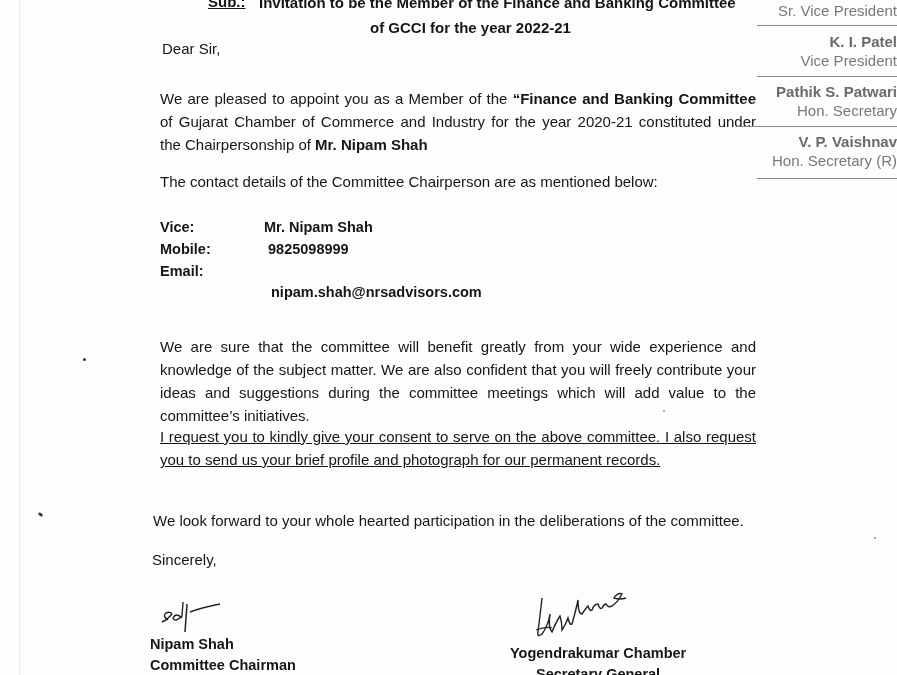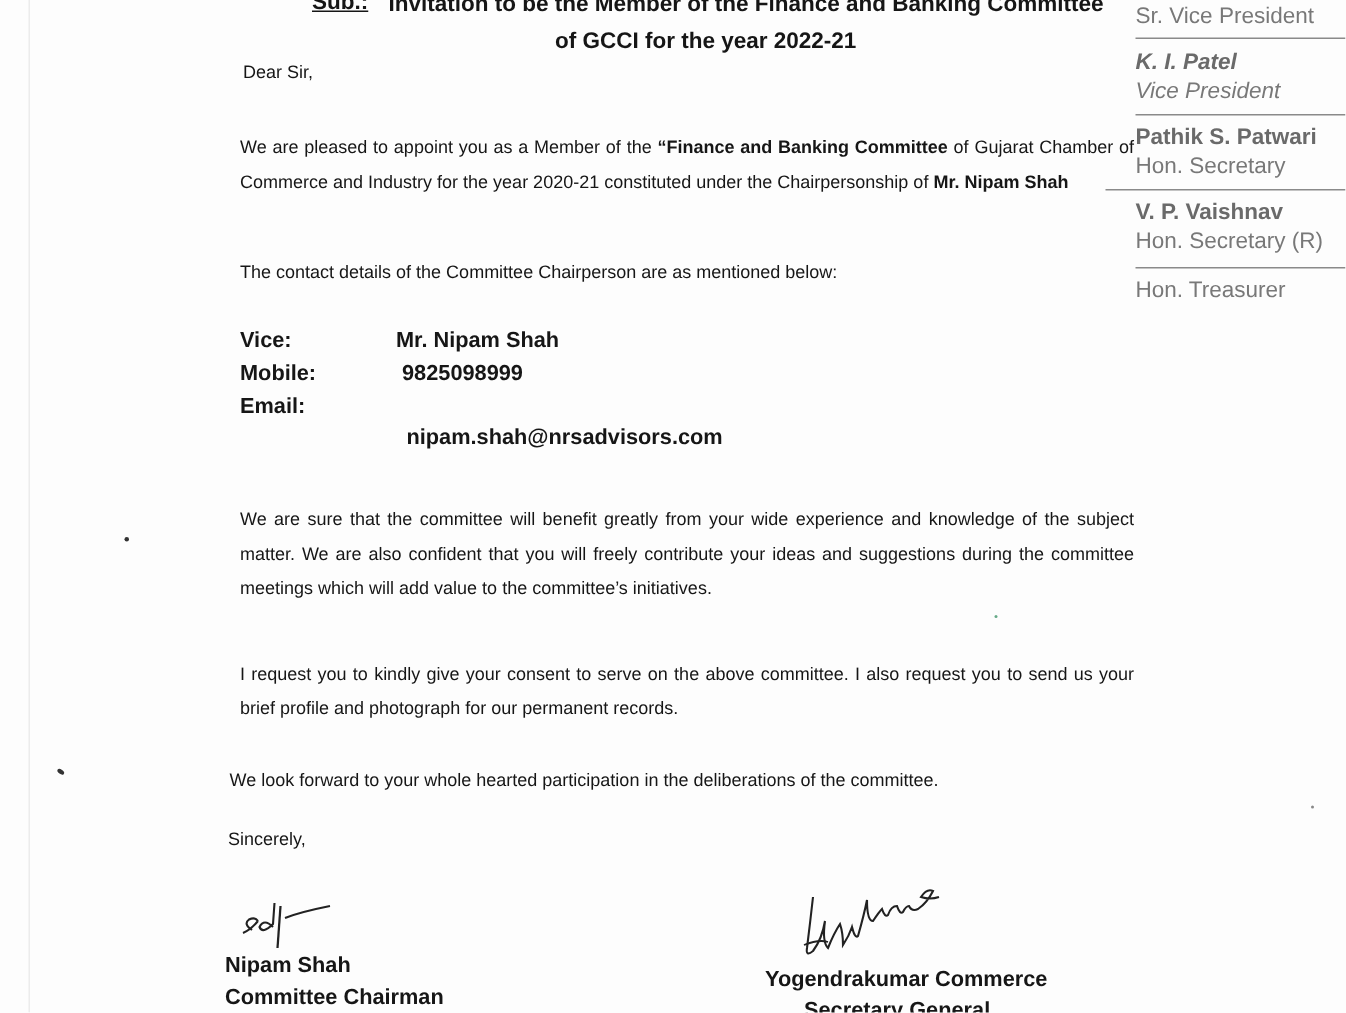--- a/index.html
+++ b/index.html
@@ -12,32 +12,32 @@
     .abs { position: absolute; }
     .scan-edge { left: 19px; top: 0; width: 1px; height: 675px; background: #ececec; }
     .speck { position: absolute; background: #333; border-radius: 50%; }
 
     
     .subject { left: 150px; top: 0; width: 600px; font-weight: bold; font-size: 15px; line-height: 21px; }
     .sub-label { position: absolute; left: 58px; top: -9px; text-decoration: underline; }
     .sub-line1 { position: absolute; left: 109px; top: -8px; white-space: nowrap; }
     .sub-line2 { position: absolute; left: 220px; top: 17px; white-space: nowrap; }
 
-    .body-text { font-size: 12px; line-height: 23px; }
+    .body-text { font-size: 15px; line-height: 23px; }
     .para { position: absolute; left: 160px; width: 596px; text-align: justify; }
     .para b { font-weight: bold; }
 
     .contact { position: absolute; left: 160px; font-size: 14.5px; font-weight: bold; line-height: 22px; }
     .contact-row { position: relative; height: 22px; white-space: nowrap; }
     .contact-label { position: absolute; left: 0; }
     .contact-value { position: absolute; }
 
     
     .sidebar { left: 757px; top: 0; width: 140px; color: #6b6b6b; font-size: 15px; line-height: 19px; }
-    .sb-item { position: absolute; left: 0; width: 140px; }
+    .sb-item { position: absolute; left: 0; width: 140px; text-align: right; }
     .sb-name { font-weight: bold; color: #6a6a6a; white-space: nowrap; }
     .sb-title { color: #787878; white-space: nowrap; }
     .sb-rule { position: absolute; left: 0; width: 140px; height: 1px; background: #8a8a8a; }
 
     
     .sign { position: absolute; font-weight: bold; font-size: 14.5px; line-height: 20px; white-space: nowrap; }
     .sig-svg { position: absolute; }
   </style>
 </head>
 <body>
@@ -67,61 +67,60 @@
     <span class="contact-label">Mobile:</span>
     <span class="contact-value" style="left:108px;">9825098999</span>
   </div>
   <div class="contact-row">
     <span class="contact-label">Email:</span>
     <span class="contact-value" style="left:111px;margin-top:21px;">nipam.shah@nrsadvisors.com</span>
   </div>
 </div>
 
 <div class="para body-text" style="top:335px;">We are sure that the committee will benefit greatly from your wide experience and knowledge of the subject matter. We are also confident that you will freely contribute your ideas and suggestions during the committee meetings which will add value to the committee’s initiatives.</div>
-<div class="para body-text" style="top:438px;">I request you to kindly give your consent to serve on the above committee. I also request you to send us your brief profile and photograph for our permanent records.</div>
+<div class="para body-text" style="top:425px;text-decoration:underline;">I request you to kindly give your consent to serve on the above committee. I also request you to send us your brief profile and photograph for our permanent records.</div>
 <div class="para body-text" style="top:509px; left:153px;">We look forward to your whole hearted participation in the deliberations of the committee.</div>
 <div class="para body-text" style="top:548px; left:152px;">Sincerely,</div>
 
 <div class="abs sidebar">
   <div class="sb-item" style="top:1px;">
     <div class="sb-title">Sr. Vice President</div>
   </div>
   <div class="sb-rule" style="top:25px;"></div>
-  <div class="sb-item" style="top:32px;font-style:italic;">
+  <div class="sb-item" style="top:32px;">
     <div class="sb-name">K. I. Patel</div>
     <div class="sb-title">Vice President</div>
   </div>
   <div class="sb-rule" style="top:76px;"></div>
   <div class="sb-item" style="top:82px;">
     <div class="sb-name">Pathik S. Patwari</div>
     <div class="sb-title">Hon. Secretary</div>
   </div>
   <div class="sb-rule" style="top:126px; left:-20px; width:160px;"></div>
   <div class="sb-item" style="top:132px;">
     <div class="sb-name">V. P. Vaishnav</div>
     <div class="sb-title">Hon. Secretary (R)</div>
   </div>
   <div class="sb-rule" style="top:178px;"></div>
   <div class="sb-item" style="top:184px;">
-    <div class="sb-title">Hon. Treasurer</div>
   </div>
 </div>
 
 <svg class="sig-svg" style="left:160px; top:598px;" width="70" height="36" viewBox="0 0 70 36">
   <path d="M8 22 q-6 -4 -2 -7 q4 -2 6 1 M12 16 q-5 6 -10 8" stroke="#222" stroke-width="1.4" fill="none"></path>
   <path d="M22 20 q-6 -6 -9 0 q2 5 9 -2 L23 4" stroke="#222" stroke-width="1.4" fill="none"></path>
   <path d="M27 6 L25 34" stroke="#222" stroke-width="1.5" fill="none"></path>
   <path d="M30 14 q10 -4 30 -8" stroke="#222" stroke-width="1.4" fill="none"></path>
 </svg>
 <div class="sign" style="left:150px; top:634px;">Nipam Shah</div>
 <div class="sign" style="left:150px; top:655px;">Committee Chairman</div>
 
 <svg class="sig-svg" style="left:530px; top:590px;" width="115" height="55" viewBox="0 0 115 55">
   <path d="M12 8 q-2 18 -4 34 q-1 6 4 2 q6 -8 8 -20 q-2 14 2 18 q4 -10 8 -16 q2 6 2 14 q4 -6 6 -12 q2 8 4 6 q4 -14 6 -24 q0 14 4 14 q4 -6 6 -8 q2 6 4 4 q2 -6 6 -6 q2 6 4 4 q2 -4 4 -4 q2 4 6 2 q6 -4 10 -12 q-4 -2 -8 4 q6 2 12 0" stroke="#222" stroke-width="1.4" fill="none"></path>
   <path d="M6 40 q10 -4 16 -2" stroke="#222" stroke-width="1.2" fill="none"></path>
 </svg>
-<div class="sign" style="left:510px; top:643px;">Yogendrakumar Commerce</div>
+<div class="sign" style="left:510px; top:643px;">Yogendrakumar Chamber</div>
 <div class="sign" style="left:536px; top:664px;">Secretary General</div>
 
 <span class="speck" style="left:83px; top:358px; width:3px; height:3px;"></span>
 <span class="speck" style="left:38px; top:513px; width:5px; height:3px; transform:rotate(35deg);"></span>
 <span class="speck" style="left:663px; top:410px; width:2px; height:2px; background:#6a8;"></span>
 <span class="speck" style="left:874px; top:537px; width:2px; height:2px; background:#888;"></span>
 
 </body></html>

